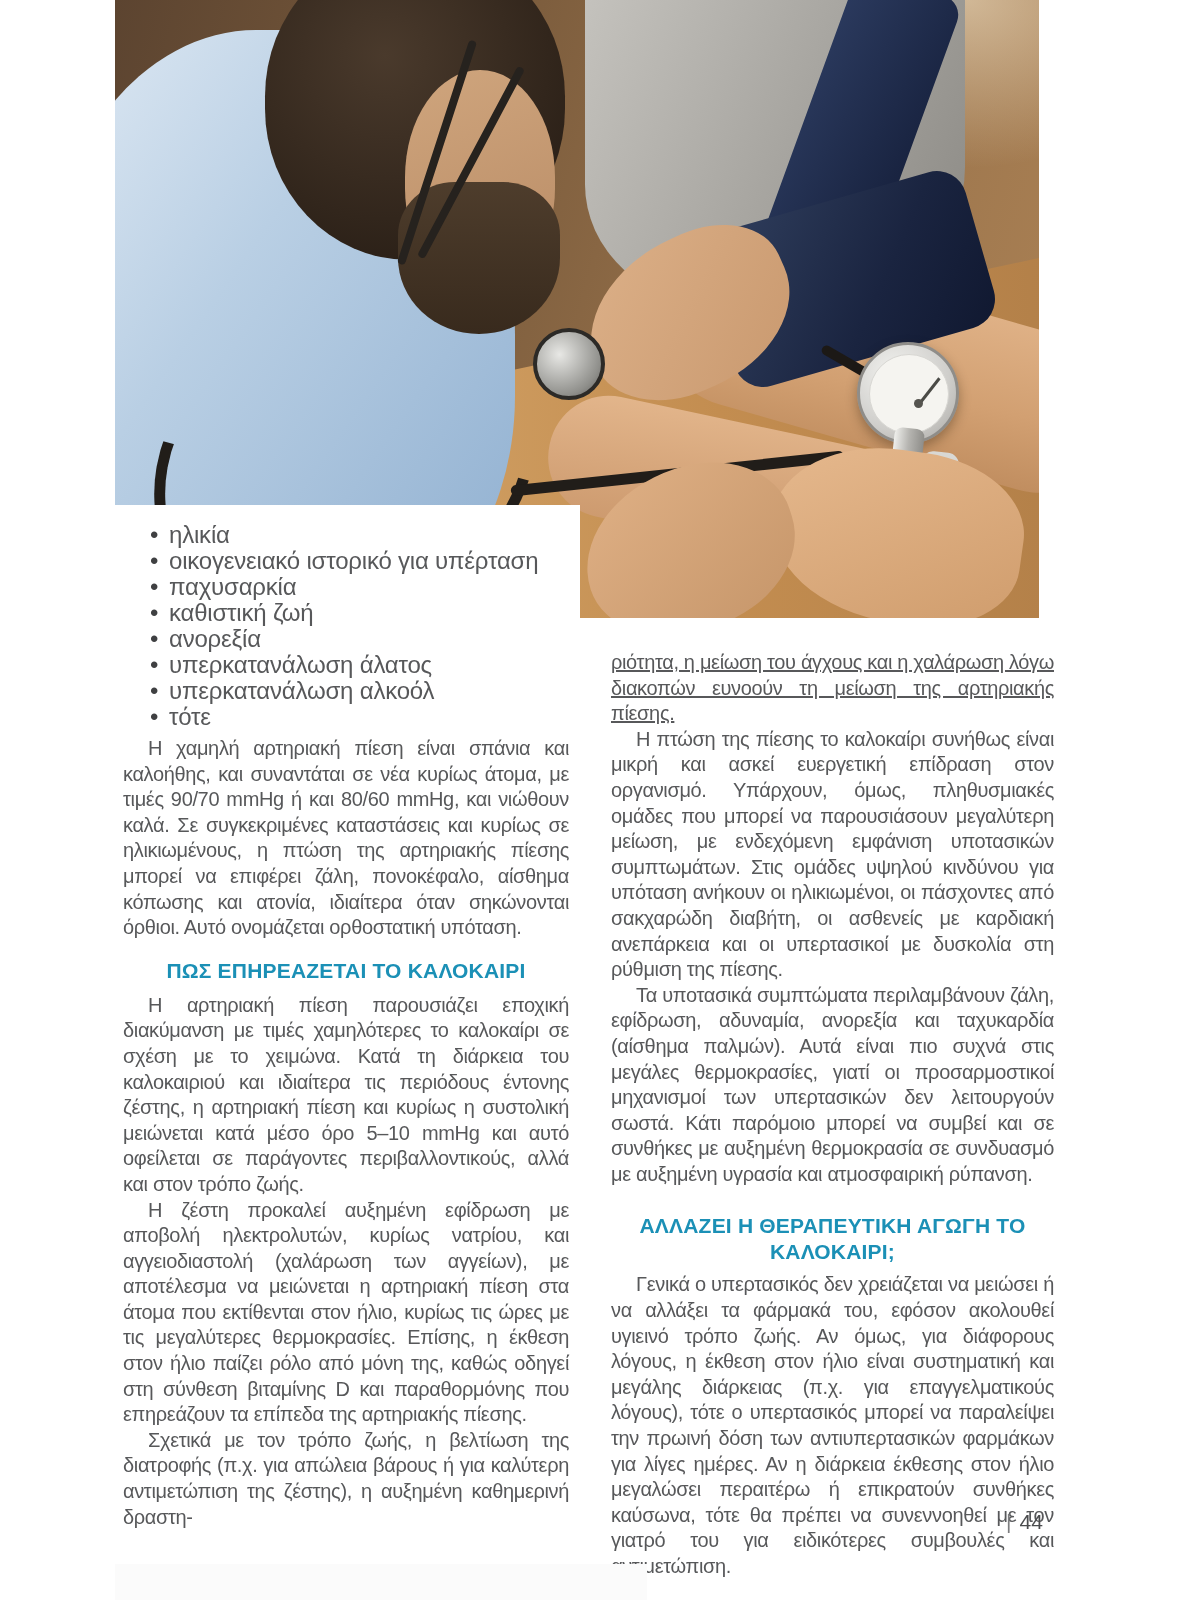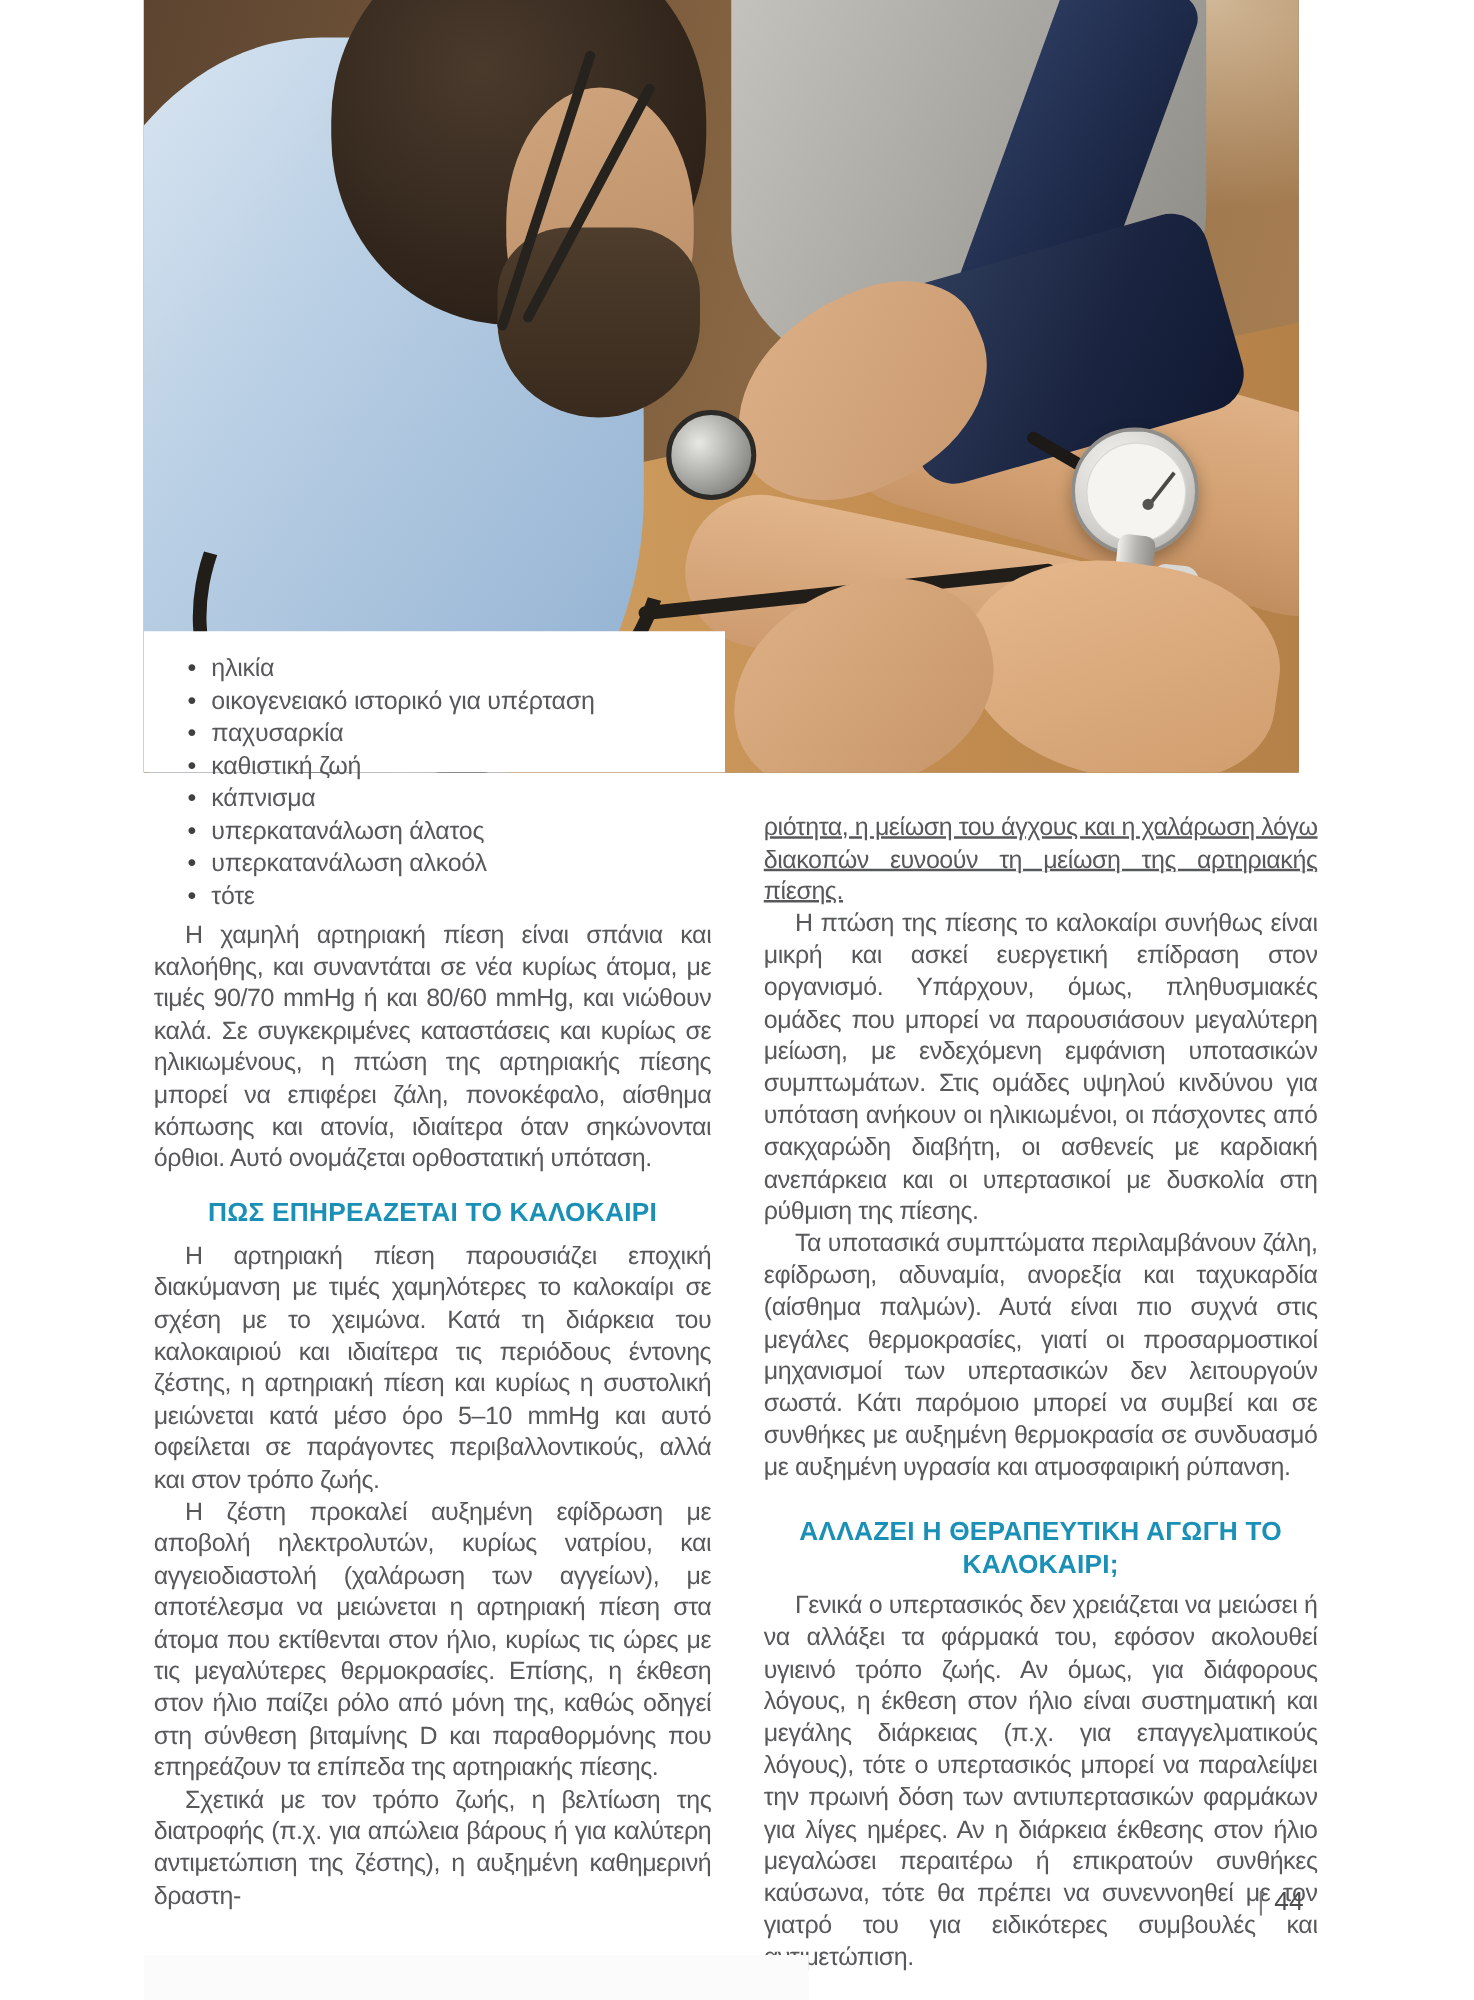--- a/index.html
+++ b/index.html
@@ -35,21 +35,21 @@
   .ph-needle{left:47px;top:16px;width:3px;height:34px;background:#4a4a46;transform-origin:50% 100%;transform:rotate(38deg);}
   .ph-gauge-dot{left:44px;top:44px;width:9px;height:9px;border-radius:50%;background:#55544f;}
   .ph-valve{left:776px;top:428px;width:30px;height:80px;border-radius:8px;background:linear-gradient(90deg,#efefec,#b5b4b0 50%,#8e8d89);transform:rotate(6deg);}
   .ph-valve-knob{left:806px;top:452px;width:38px;height:24px;border-radius:12px;background:#d9d8d4;transform:rotate(6deg);}
   .ph-pump{left:758px;top:496px;width:76px;height:74px;border-radius:48%;background:radial-gradient(circle at 40% 40%,#3a3835,#191714);transform:rotate(12deg);}
   .ph-pat-hand{left:656px;top:450px;width:252px;height:172px;border-radius:50% 45% 42% 55%;background:linear-gradient(150deg,#e6b98e,#cf9c6c);transform:rotate(8deg);}
   .ph-hand-bottom{left:468px;top:468px;width:214px;height:162px;border-radius:55% 45% 50% 45%;background:linear-gradient(150deg,#dfb085,#c6966a);transform:rotate(-18deg);}
   .ph-notch{left:0;top:505px;width:465px;height:113px;background:#ffffff;}
   
   .bullets{position:absolute;left:150px;top:522px;margin:0;padding:0;list-style:none;
-    font-size:20px;line-height:26px;letter-spacing:-.2px;}
+    font-size:24px;line-height:26px;letter-spacing:-.2px;}
   .bullets li{position:relative;padding-left:19px;}
   .bullets li::before{content:"\2022";position:absolute;left:0;top:0;color:#3f4042;}
   .col{position:absolute;font-size:20px;line-height:25.6px;letter-spacing:-.35px;text-align:justify;}
   .col-left{left:123px;top:736px;width:446px;}
   .col-right{left:611px;top:650px;width:443px;}
   .col p{margin:0;text-indent:25px;}
   .col p.no-indent{text-indent:0;text-decoration:underline;}
   .col h2{margin:17px 0 9px 0;font-size:21px;line-height:26px;letter-spacing:.2px;
     color:var(--color-heading,#1b90b6);text-align:center;font-weight:bold;}
   .col-right h2{margin-top:26px;margin-bottom:7px;}
@@ -94,21 +94,21 @@
     <div class="ph-pat-hand"></div>
     <div class="ph-hand-bottom"></div>
     <div class="ph-notch"></div>
   </div>
 
   <ul class="bullets">
     <li>ηλικία</li>
     <li>οικογενειακό ιστορικό για υπέρταση</li>
     <li>παχυσαρκία</li>
     <li>καθιστική ζωή</li>
-    <li>κάπνισμα</li>
+    <li>ανορεξία</li>
     <li>υπερκατανάλωση άλατος</li>
     <li>υπερκατανάλωση αλκοόλ</li>
     <li>τότε</li>
   </ul>
 
   <div class="col col-left">
     <p>Η χαμηλή αρτηριακή πίεση είναι σπάνια και καλοήθης, και συναντάται σε νέα κυρίως άτομα, με τιμές 90/70 mmHg ή και 80/60 mmHg, και νιώθουν καλά. Σε συγκεκριμένες καταστάσεις και κυρίως σε ηλικιωμένους, η πτώση της αρτηριακής πίεσης μπορεί να επιφέρει ζάλη, πονοκέφαλο, αίσθημα κόπωσης και ατονία, ιδιαίτερα όταν σηκώνονται όρθιοι. Αυτό ονομάζεται ορθοστατική υπόταση.</p>
     <h2>ΠΩΣ ΕΠΗΡΕΑΖΕΤΑΙ ΤΟ ΚΑΛΟΚΑΙΡΙ</h2>
     <p>Η αρτηριακή πίεση παρουσιάζει εποχική διακύμανση με τιμές χαμηλότερες το καλοκαίρι σε σχέση με το χειμώνα. Κατά τη διάρκεια του καλοκαιριού και ιδιαίτερα τις περιόδους έντονης ζέστης, η αρτηριακή πίεση και κυρίως η συστολική μειώνεται κατά μέσο όρο 5–10 mmHg και αυτό οφείλεται σε παράγοντες περιβαλλοντικούς, αλλά και στον τρόπο ζωής.</p>
     <p>Η ζέστη προκαλεί αυξημένη εφίδρωση με αποβολή ηλεκτρολυτών, κυρίως νατρίου, και αγγειοδιαστολή (χαλάρωση των αγγείων), με αποτέλεσμα να μειώνεται η αρτηριακή πίεση στα άτομα που εκτίθενται στον ήλιο, κυρίως τις ώρες με τις μεγαλύτερες θερμοκρασίες. Επίσης, η έκθεση στον ήλιο παίζει ρόλο από μόνη της, καθώς οδηγεί στη σύνθεση βιταμίνης D και παραθορμόνης που επηρεάζουν τα επίπεδα της αρτηριακής πίεσης.</p>

